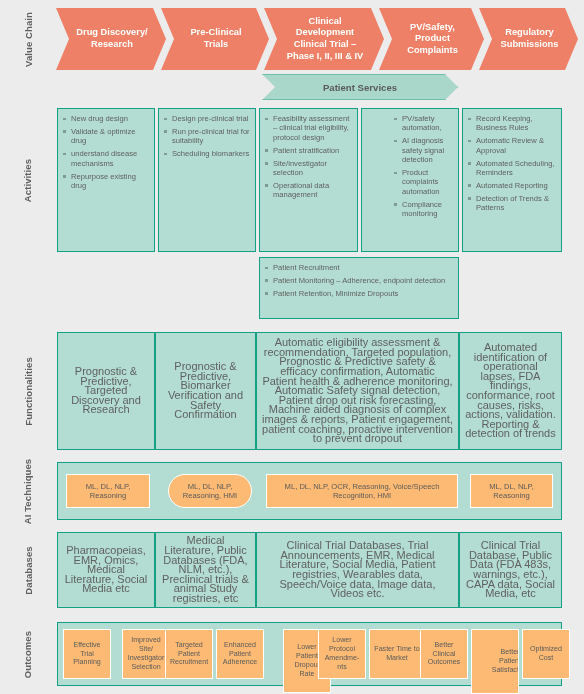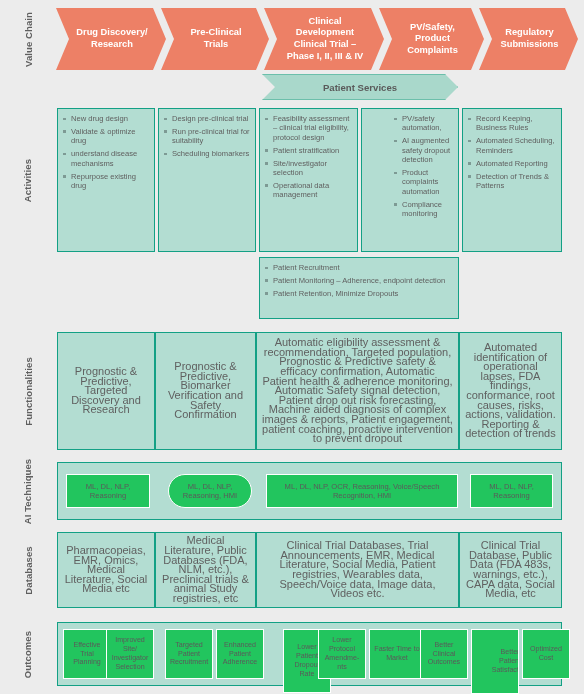--- a/index.html
+++ b/index.html
@@ -136,21 +136,21 @@
 
   
   .band {
     position: absolute;
     background: #b3ddd2;
     border: 1px solid #13a085;
     box-sizing: border-box;
   }
   .chip {
     position: absolute;
-    background: #22c55e;
+    background: #fdba74;
     border: 1px solid #ffffff;
     box-sizing: border-box;
     display: flex;
     align-items: center;
     justify-content: center;
     text-align: center;
     color: #5a5a5a;
     font-size: 7.6px;
     line-height: 9.4px;
     padding: 2px 2px;
@@ -229,29 +229,30 @@
       <li>Feasibility assessment – clinical trial eligibility, protocol design</li>
       <li>Patient stratification</li>
       <li>Site/investigator selection</li>
       <li>Operational data management</li>
     </ul>
   </div>
 
   <div class="cell bullets" style="left:361px;top:108px;width:98px;height:144px;padding-left:31px;">
     <ul class="blist">
       <li>PV/safety automation,</li>
-      <li>AI augmented safety dropout detection</li>
+      <li>AI diagnosis safety signal detection</li>
       <li>Product complaints automation</li>
       <li>Compliance monitoring</li>
     </ul>
   </div>
 
   <div class="cell bullets" style="left:462px;top:108px;width:100px;height:144px;">
     <ul class="blist">
       <li>Record Keeping, Business Rules</li>
+      <li>Automatic Review &amp; Approval</li>
       <li>Automated Scheduling, Reminders</li>
       <li>Automated Reporting</li>
       <li>Detection of Trends &amp; Patterns</li>
     </ul>
   </div>
 
   <div class="cell bullets" style="left:259px;top:257px;width:200px;height:62px;">
     <ul class="blist">
       <li>Patient Recruitment</li>
       <li>Patient Monitoring – Adherence, endpoint detection</li>
@@ -298,21 +299,21 @@
   </div>
   <div class="cell centered" style="left:459px;top:532px;width:103px;height:76px;">
     <div class="ctext">Clinical Trial Database, Public Data (FDA 483s, warnings, etc.), CAPA data, Social Media, etc</div>
   </div>
 
   <div class="band" style="left:57px;top:622px;width:505px;height:64px;">
   </div>
   <div class="chip small" style="left:63px;top:629px;width:48px;height:50px;">
     <span>Effective Trial Planning</span>
   </div>
-  <div class="chip small" style="left:106px;top:629px;width:48px;height:50px;">
+  <div class="chip small" style="left:122px;top:629px;width:48px;height:50px;">
     <span>Improved Site/ Investigator Selection</span>
   </div>
   <div class="chip small" style="left:165px;top:629px;width:48px;height:50px;">
     <span>Targeted Patient Recruitment</span>
   </div>
   <div class="chip small" style="left:216px;top:629px;width:48px;height:50px;">
     <span>Enhanced Patient Adherence</span>
   </div>
   <div class="chip small" style="left:283px;top:629px;width:48px;height:64px;">
     <span>Lower Patient Dropout Rate</span>

